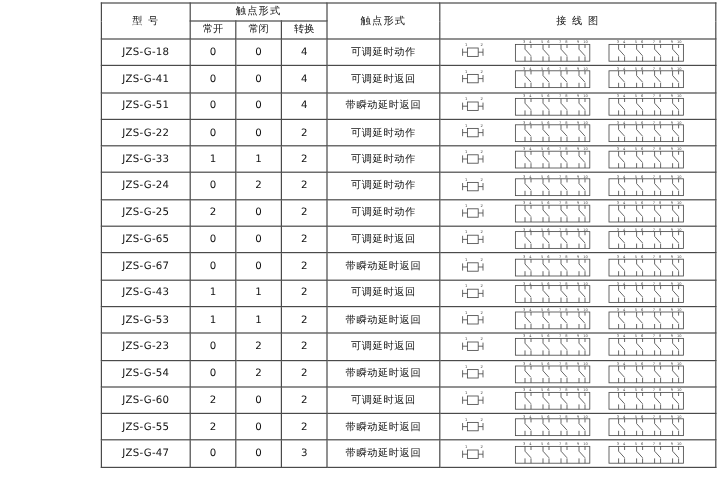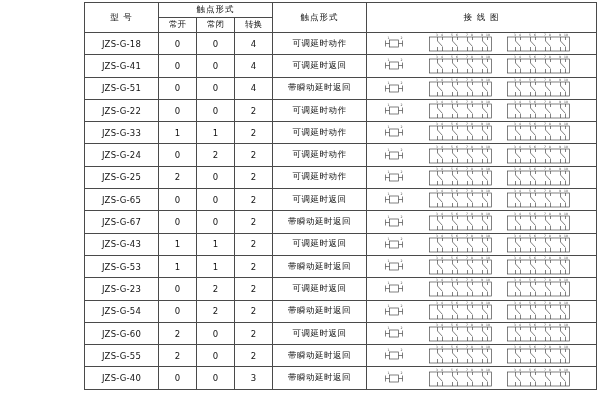--- a/index.html
+++ b/index.html
@@ -1336,21 +1336,21 @@
               <text x="161.4" y="3.2" font-size="3" fill="#4a4a4a" font-family="DejaVu Sans, sans-serif">5</text>
               <text x="166.6" y="3.2" font-size="3" fill="#4a4a4a" font-family="DejaVu Sans, sans-serif">6</text>
               <text x="176.4" y="3.2" font-size="3" fill="#4a4a4a" font-family="DejaVu Sans, sans-serif">7</text>
               <text x="181.6" y="3.2" font-size="3" fill="#4a4a4a" font-family="DejaVu Sans, sans-serif">8</text>
               <text x="191.4" y="3.2" font-size="3" fill="#4a4a4a" font-family="DejaVu Sans, sans-serif">9</text>
               <text x="196.6" y="3.2" font-size="3" fill="#4a4a4a" font-family="DejaVu Sans, sans-serif">10</text>
             </svg>
           </td>
         </tr>
         <tr class="row">
-          <td class="model">JZS-G-40</td>
+          <td class="model">JZS-G-47</td>
           <td class="num">0</td>
           <td class="num">0</td>
           <td class="num">3</td>
           <td class="delay">带瞬动延时返回</td>
           <td class="wiring">
             <svg class="wire-wrap" viewBox="0 0 228 21" xmlns="http://www.w3.org/2000/svg" preserveAspectRatio="xMidYMid meet">
               <g stroke="#4a4a4a" stroke-width="0.7" fill="none">
                 <rect x="22" y="7" width="9" height="7"></rect>
                 <line x1="18" y1="10.5" x2="22" y2="10.5"></line>
                 <line x1="31" y1="10.5" x2="35" y2="10.5"></line>

